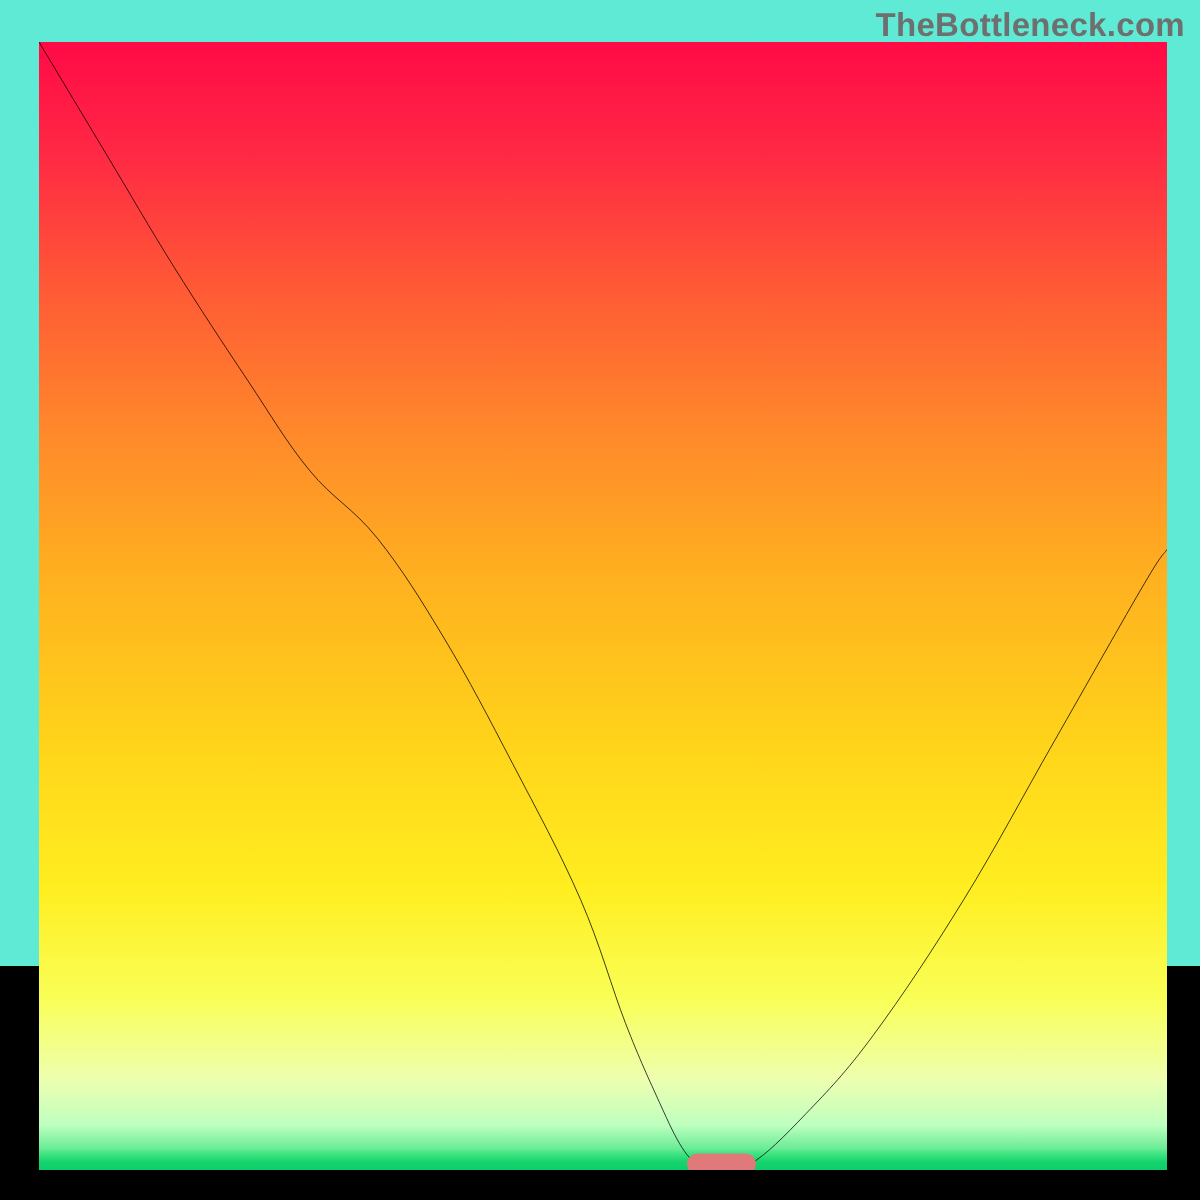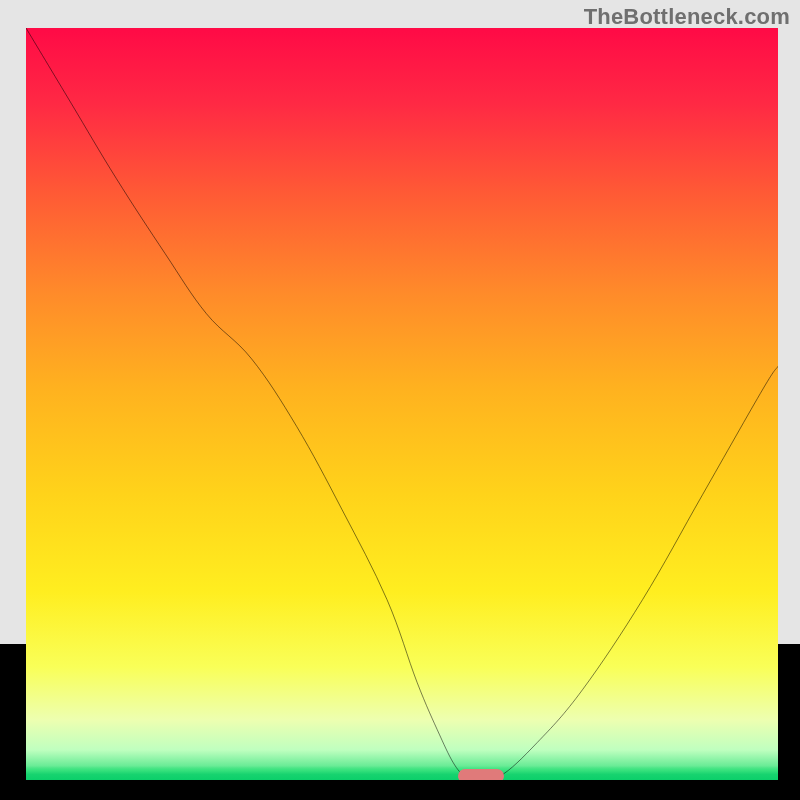--- a/index.html
+++ b/index.html
@@ -1,21 +1,21 @@
 <!DOCTYPE html>
 <html><head>
 <meta charset="utf-8">
 <style>
   * { margin: 0; padding: 0; box-sizing: border-box; }
   html, body { width: 800px; height: 800px; overflow: hidden; background: #000; }
   .frame {
     position: relative;
     width: 800px;
     height: 644px;
-    background: #e5e5e5;
+    background: #5eead4;
     text-decoration: underline;
   }
   .watermark {
     position: absolute;
     top: 4px;
     right: 10px;
     font-family: Arial, Helvetica, sans-serif;
     font-size: 22px;
     font-weight: bold;
     color: #6f6f6f;

